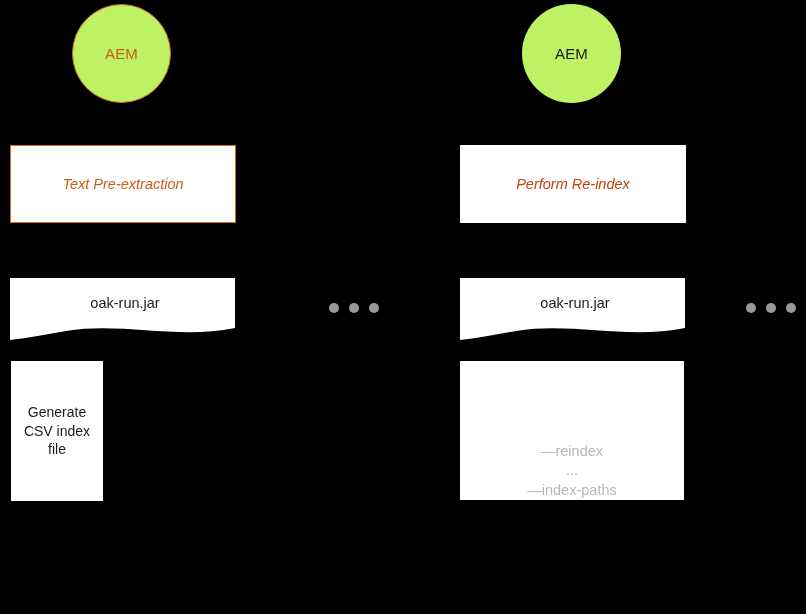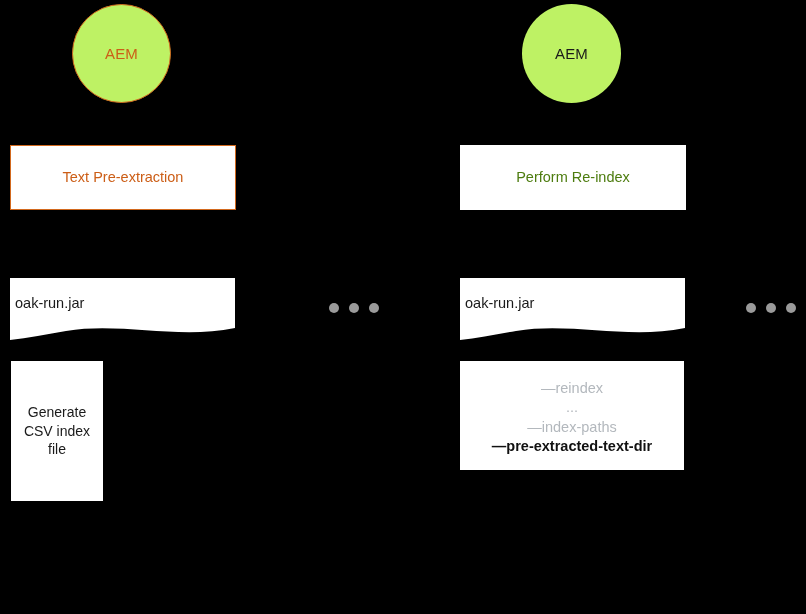--- a/index.html
+++ b/index.html
@@ -43,65 +43,66 @@
     left: 522px;
     top: 4px;
     border: none;
   }
   #aem-circle-right .aem-label { color: #1a1a1a; }
 
   
   .phase-box {
     position: absolute;
     width: 226px;
-    height: 65px;
+    height: 78px;
     background: #ffffff;
     box-sizing: border-box;
     display: flex;
     align-items: center;
     justify-content: center;
     text-align: center;
+    font-style: italic;
   }
   .phase-box .phase-label {
     font-size: 14.5px;
     line-height: 1.25;
   }
   #phase-box-left {
     left: 10px;
     top: 145px;
     border: 1.6px solid #d2691e;
   }
   #phase-box-left .phase-label { color: #cc5e17; }
   #phase-box-right {
     left: 460px;
     top: 145px;
     border: none;
   }
-  #phase-box-right .phase-label { color: #4d7c0f; }
+  #phase-box-right .phase-label { color: #c2410c; }
 
   
   .doc-shape {
     position: absolute;
     width: 225px;
     height: 62px;
     left: 10px;
   }
   .doc-shape svg {
     position: absolute;
     inset: 0;
     width: 100%;
     height: 100%;
     display: block;
   }
   .doc-shape .doc-label {
     position: absolute;
     left: 5px;
     right: 0;
     top: 18px;
-    text-align: left;
+    text-align: center;
     font-size: 14.5px;
     color: #1a1a1a;
     line-height: 1;
   }
   #doc-shape-left  { left: 10px;  top: 278px; }
   #doc-shape-right { left: 460px; top: 278px; }
 
   
   .step-box {
     position: absolute;
@@ -124,27 +125,27 @@
   #step-box-extract-text {
     left: 136px; top: 361px; width: 93px;  height: 109px;
   }
 
   
   #params-box {
     position: absolute;
     left: 460px;
     top: 361px;
     width: 224px;
-    height: 109px;
+    height: 139px;
     background: #ffffff;
     box-sizing: border-box;
     display: flex;
     flex-direction: column;
     align-items: center;
-    justify-content: center;
+    justify-content: flex-end;
     padding-top: 4px;
   }
   .param-line {
     font-size: 14.5px;
     line-height: 1.34;
     text-align: center;
     white-space: nowrap;
   }
   .param-line.muted  { color: #b3b8bd; }
   .param-line.active { color: #111111; font-weight: 700; }
@@ -208,21 +209,20 @@
     <svg viewBox="0 0 225 62" preserveAspectRatio="none">
       <path d="M0,0 L225,0 L225,50 C168,62 112,44 56,53 C37,56 18,60 0,62 Z" fill="#ffffff"></path>
     </svg>
     <span class="doc-label">oak-run.jar</span>
   </div>
 
   <div id="params-box">
     <span class="param-line muted">—reindex</span>
     <span class="param-line muted">...</span>
     <span class="param-line muted">—index-paths</span>
-    <span class="param-line active">—pre-extracted-text-dir</span>
   </div>
 
   <div id="dots-right" class="dots">
     <span class="dot"></span>
     <span class="dot"></span>
     <span class="dot"></span>
   </div>
 
 </div>
 

